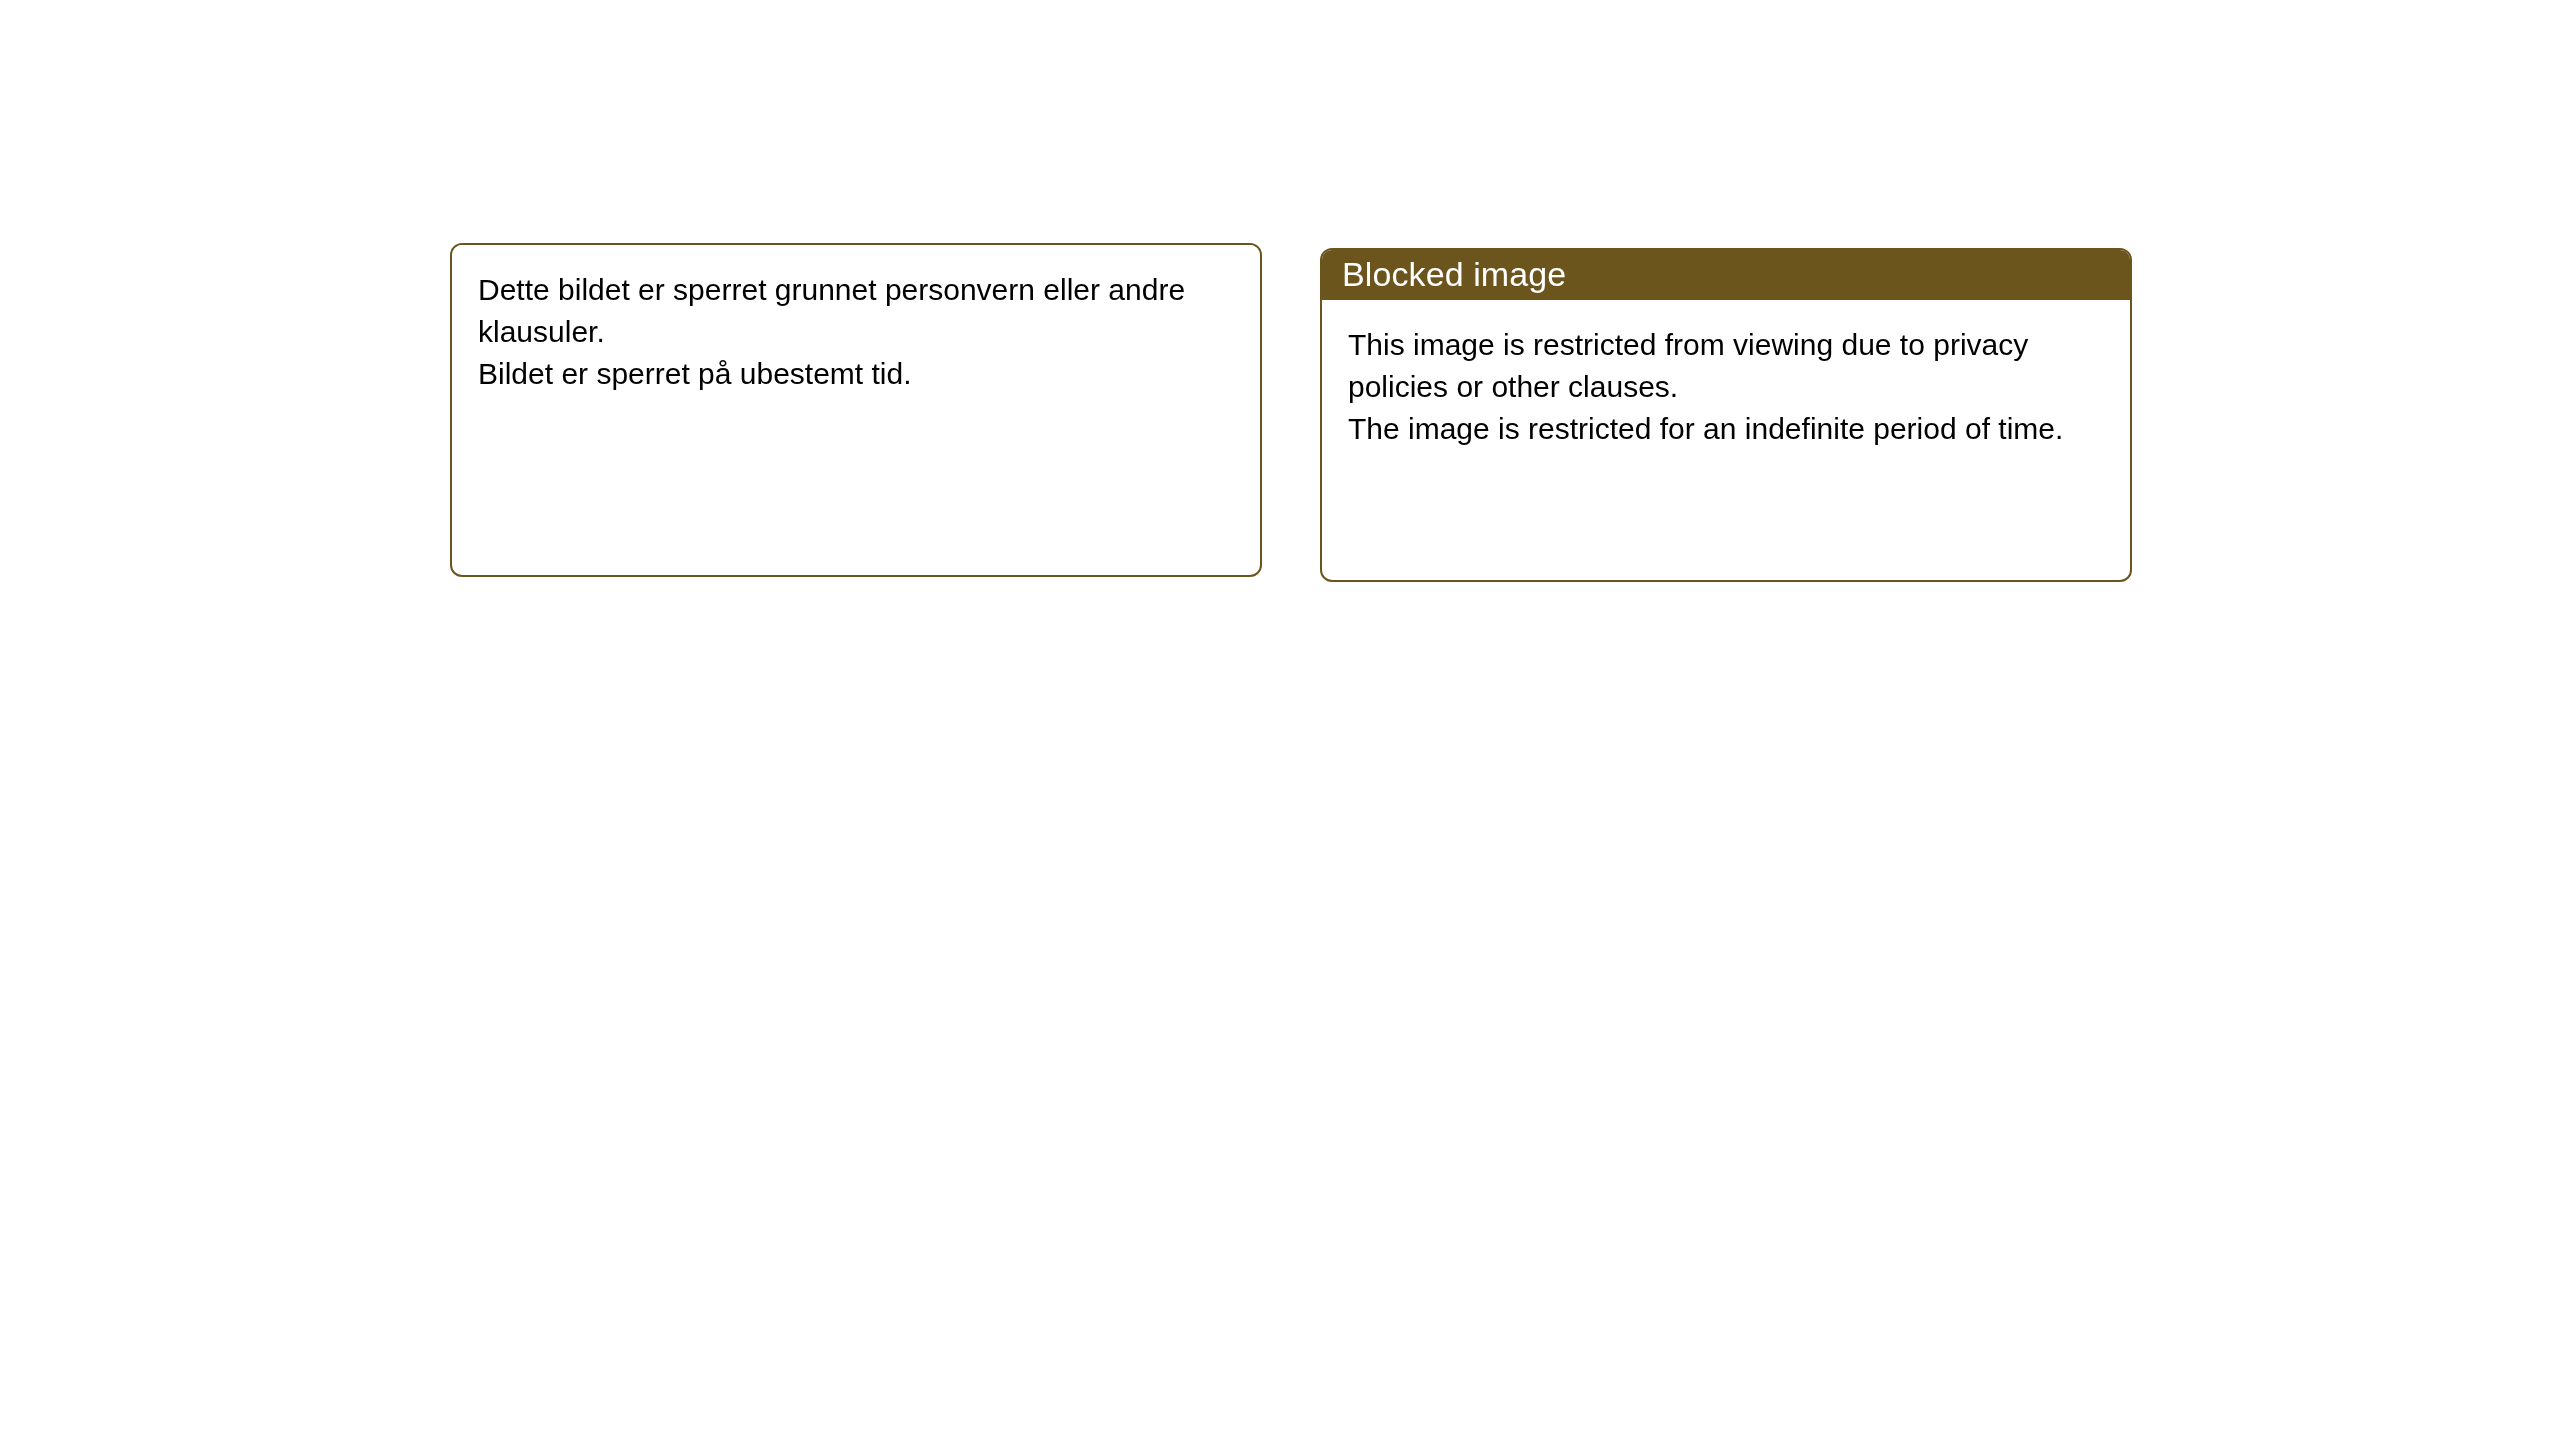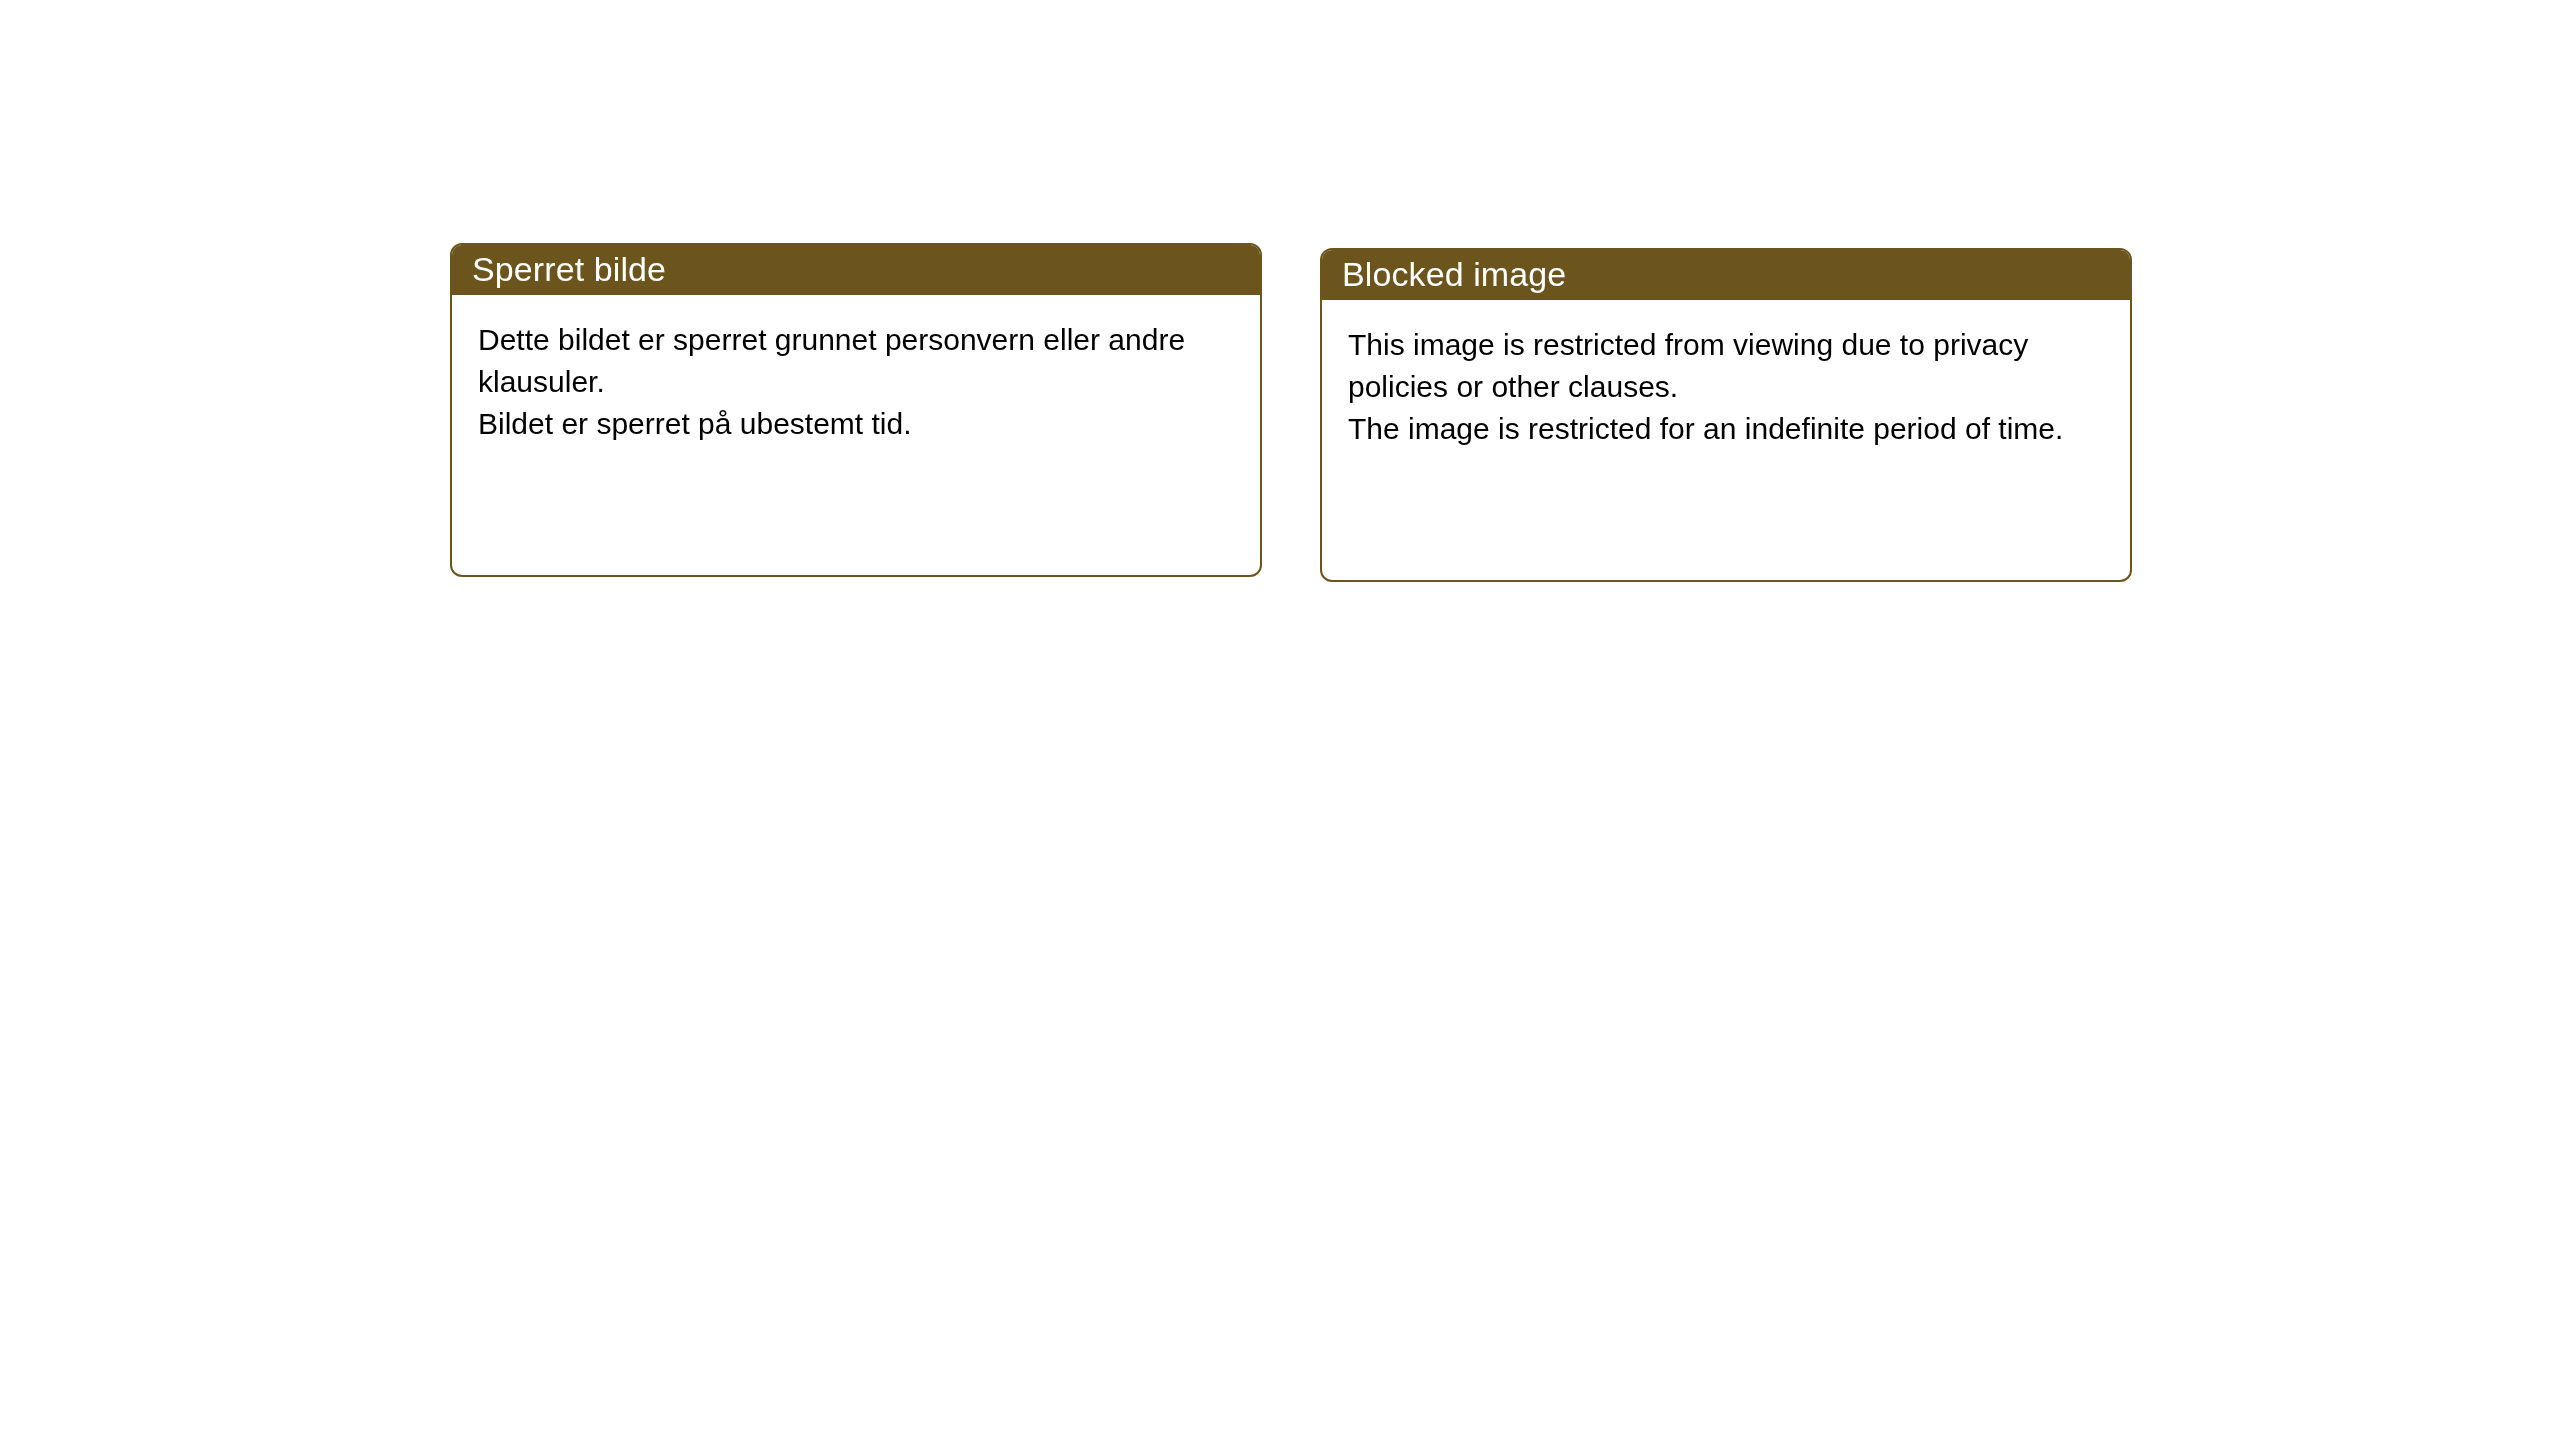--- a/index.html
+++ b/index.html
@@ -84,23 +84,20 @@
 
   .notice-paragraph + .notice-paragraph {
   }
 </style>
 </head>
 <body>
 
 <div class="stage">
 
   <div class="notice-card notice-card--left">
-    <div class="notice-header">
-      <span class="notice-title">Sperret bilde</span>
-    </div>
     <div class="notice-body">
       <p class="notice-paragraph">Dette bildet er sperret grunnet personvern eller andre klausuler.</p>
       <p class="notice-paragraph">Bildet er sperret på ubestemt tid.</p>
     </div>
   </div>
 
   <div class="notice-card notice-card--right">
     <div class="notice-header">
       <span class="notice-title">Blocked image</span>
     </div>

